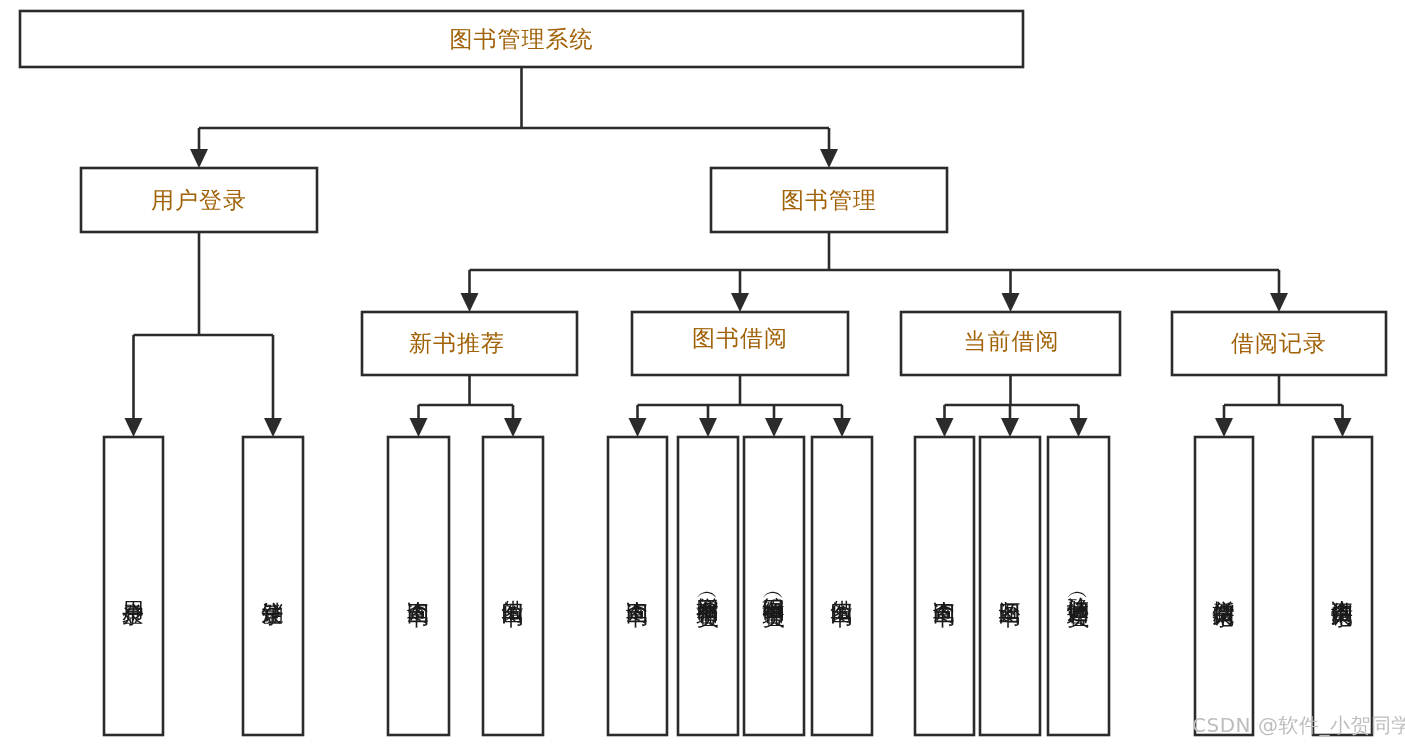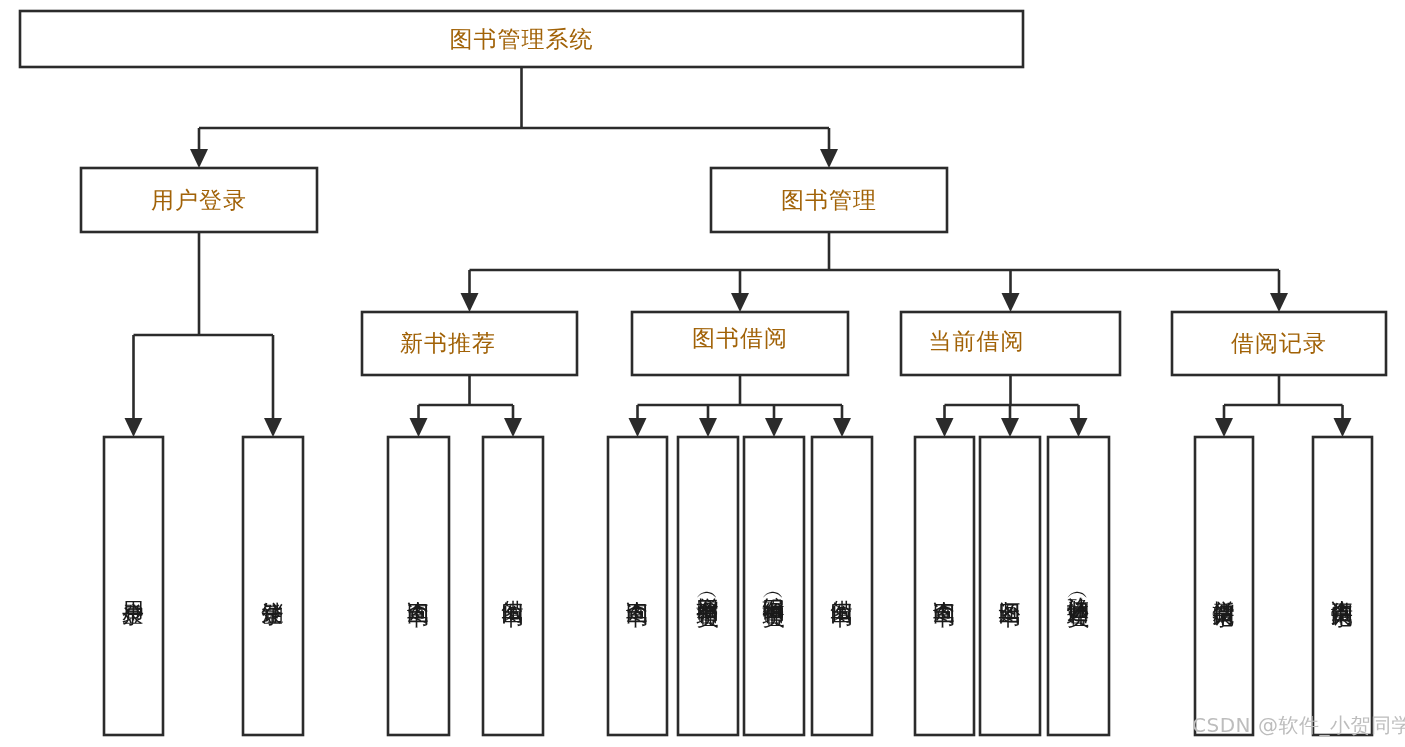--- a/index.html
+++ b/index.html
@@ -183,27 +183,27 @@
   <div id="labels-layer">
       <div class="hlabel-wrap" style="left: 20px; top: 11px; width: 1003px; height: 56px;">
         <span class="hlabel-text">图书管理系统</span>
       </div>
       <div class="hlabel-wrap" style="left: 81px; top: 168px; width: 236px; height: 64px;">
         <span class="hlabel-text">用户登录</span>
       </div>
       <div class="hlabel-wrap" style="left: 711px; top: 168px; width: 236px; height: 64px;">
         <span class="hlabel-text">图书管理</span>
       </div>
-      <div class="hlabel-wrap" style="left: 362px; top: 312px; width: 172px; height: 63px;">
+      <div class="hlabel-wrap" style="left: 371px; top: 312px; width: 172px; height: 63px;">
         <span class="hlabel-text">新书推荐</span>
       </div>
       <div class="hlabel-wrap" style="left: 632px; top: 312px; width: 216px; height: 53px;">
         <span class="hlabel-text">图书借阅</span>
       </div>
-      <div class="hlabel-wrap" style="left: 867px; top: 312px; width: 219px; height: 59px;">
+      <div class="hlabel-wrap" style="left: 902px; top: 312px; width: 219px; height: 59px;">
         <span class="hlabel-text">当前借阅</span>
       </div>
       <div class="hlabel-wrap" style="left: 1172px; top: 312px; width: 214px; height: 63px;">
         <span class="hlabel-text">借阅记录</span>
       </div>
       <div class="vlabel-wrap" style="left: 104px; top: 437px; width: 59px; height: 298px;">
         <span class="vlabel-text">用户登录</span>
       </div>
       <div class="vlabel-wrap" style="left: 243px; top: 437px; width: 60px; height: 298px;">
         <span class="vlabel-text">注销登录</span>

